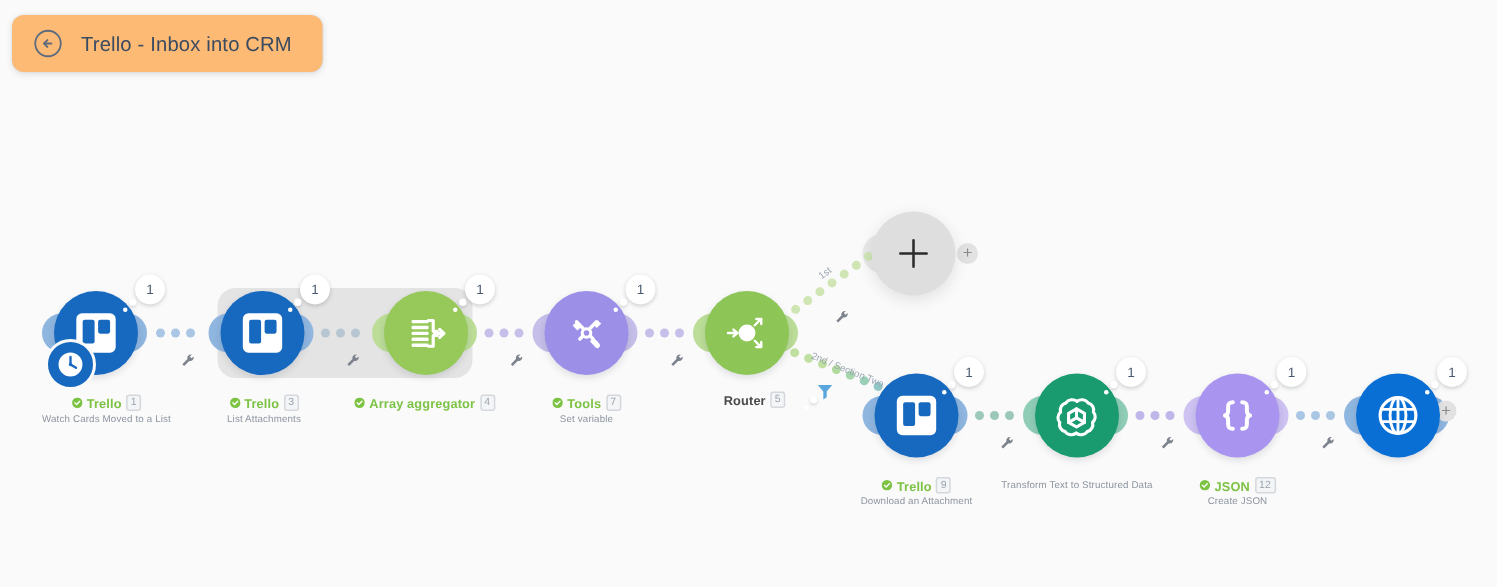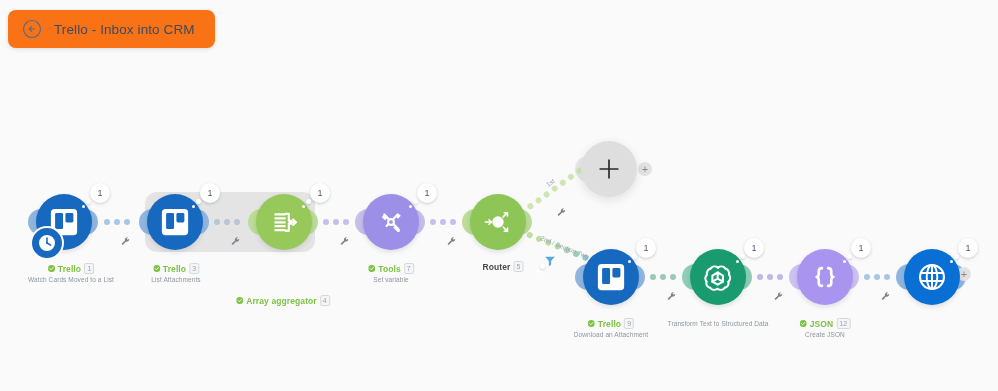--- a/index.html
+++ b/index.html
@@ -16,21 +16,21 @@
     background: #fafafa;
   }
 
   
   .titlebar {
     position: absolute; left: 8px; top: 10px;
     display: flex; align-items: center;
     gap: 12px;
     height: 38px;
     padding: 0 20px 0 14px;
-    background: #f97316;
+    background: #fdba74;
     border-radius: 8px;
     box-shadow: 0 1px 4px rgba(20,30,50,.13), 0 0 1px rgba(20,30,50,.10);
   }
   .back-icon { width: 20px; height: 20px; display:block; flex:none; }
   .title-text {
     font-size: 13.5px; color: #3b4b61; letter-spacing: .1px; white-space: nowrap;
   }
 
   
   .node {
@@ -240,21 +240,21 @@
         <rect x="5" y="10.5" width="13" height="2.6" rx="1"></rect>
         <rect x="5" y="15" width="13" height="2.6" rx="1"></rect>
         <rect x="5" y="19.5" width="13" height="2.6" rx="1"></rect>
         <rect x="5" y="24" width="13" height="2.6" rx="1"></rect>
       </g>
       <path d="M17 6.5h4.5v8.2h3v3.2h-3v8.2H17" fill="none" stroke="#fff" stroke-width="2.4" stroke-linejoin="round"></path>
       <path d="M22.5 16.3h6.5M26.4 13.2l3.3 3.1-3.3 3.1" fill="none" stroke="#fff" stroke-width="2.4" stroke-linecap="round" stroke-linejoin="round"></path>
     </svg>
   </div>
   <div class="bubble" style="left:310px; top:183px;">1</div>
-  <div class="caption" style="left:283px; top:263px;margin-top:32px;">
+  <div class="caption" style="left:283px; top:263px;">
     <div class="cap-line1">
       <svg class="cap-dot" viewBox="0 0 10 10">
         <circle cx="5" cy="5" r="5" fill="#7cc243"></circle>
         <path d="M2.7 5.1l1.6 1.6 3-3.2" stroke="#fff" stroke-width="1.3" fill="none" stroke-linecap="round" stroke-linejoin="round"></path>
       </svg>
       <span>Array aggregator</span>
       <span class="cap-num">4</span>
     </div>
     <div class="cap-line2"></div>
   </div>

